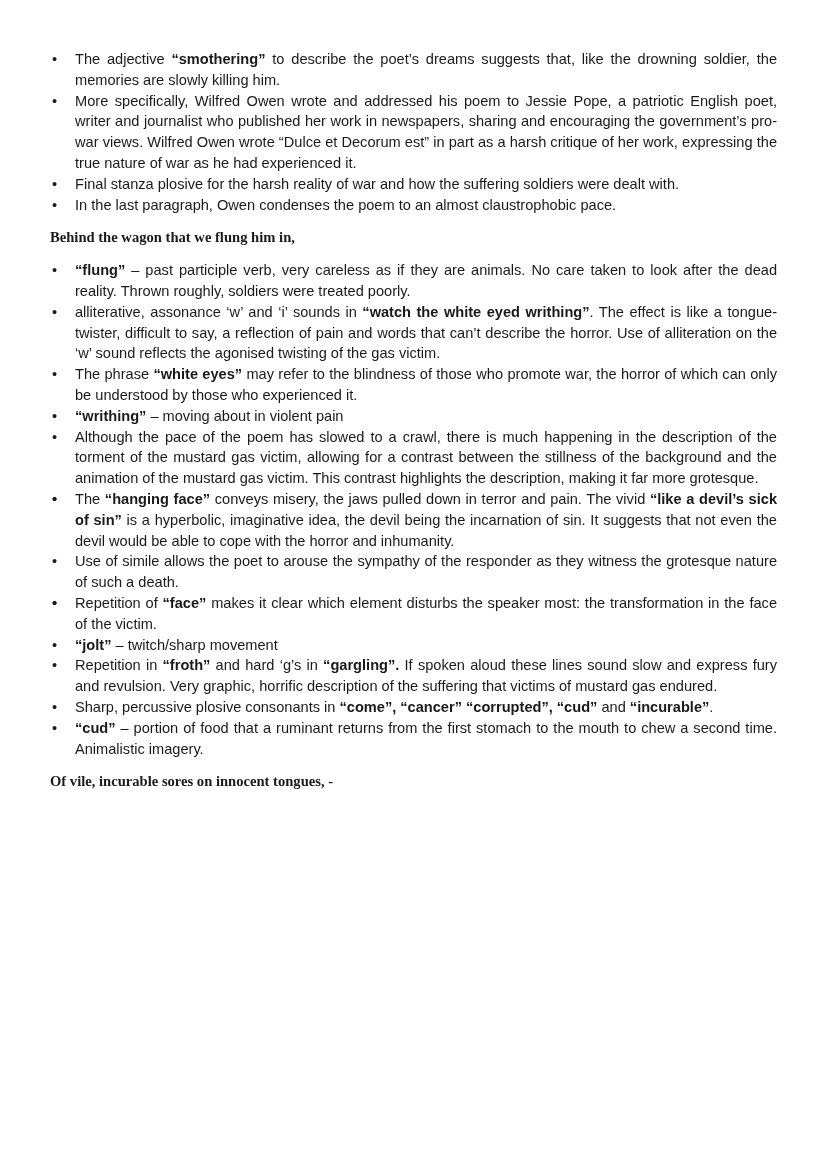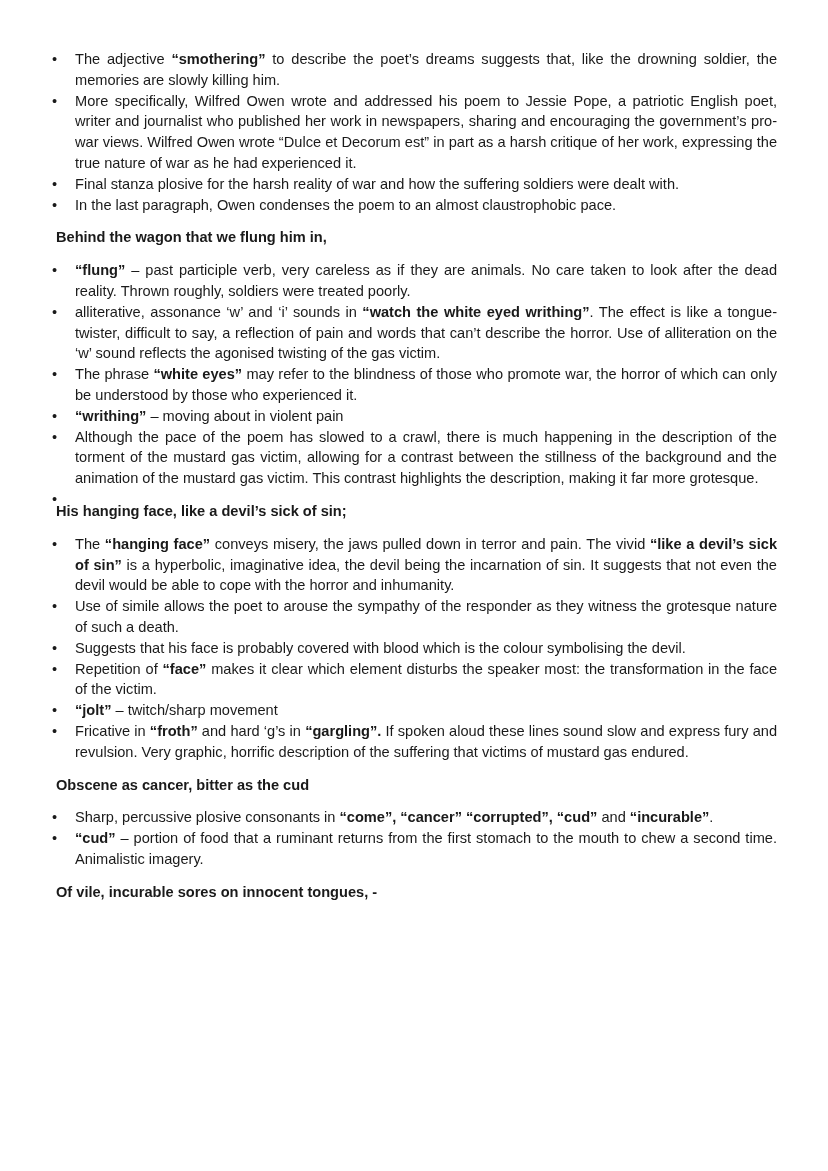--- a/index.html
+++ b/index.html
@@ -5,22 +5,23 @@
   html, body { margin: 0; padding: 0; background: #ffffff; }
   body {
     width: 828px; height: 1171px; overflow: hidden;
     font-family: "Liberation Sans", sans-serif;
     color: #1a1a1a;
     font-size: 14.6px;
   }
   .page { position: relative; padding: 49px 51px 0 50px; }
   .heading {
     font-weight: bold;
-    margin: 12px 0 12px 6px;
+    margin: 12px 0 12px 0;
     line-height: 20.8px;
+    font-family: Liberation Serif, serif;
   }
   ul.bullets {
     list-style: none;
     margin: 0; padding: 0;
   }
   ul.bullets li {
     position: relative;
     padding-left: 25px;
     line-height: 20.8px;
     text-align: justify;
@@ -45,32 +46,30 @@
     <ul class="bullets">
       <li><span class="bullet">•</span><span class="b">“flung”</span><span> – past participle verb, very careless as if they are animals. No care taken to look after the dead reality. Thrown roughly, soldiers were treated poorly.</span></li>
     </ul>
     <ul class="bullets">
       <li><span class="bullet">•</span><span>alliterative, assonance ‘w’ and ‘i’ sounds in </span><span class="b">“watch the white eyed writhing”</span><span>. The effect is like a tongue-twister, difficult to say, a reflection of pain and words that can’t describe the horror. Use of alliteration on the ‘w’ sound reflects the agonised twisting of the gas victim.</span></li>
       <li><span class="bullet">•</span><span>The phrase </span><span class="b">“white eyes”</span><span> may refer to the blindness of those who promote war, the horror of which can only be understood by those who experienced it.</span></li>
       <li><span class="bullet">•</span><span class="b">“writhing”</span><span> – moving about in violent pain</span></li>
       <li><span class="bullet">•</span><span>Although the pace of the poem has slowed to a crawl, there is much happening in the description of the torment of the mustard gas victim, allowing for a contrast between the stillness of the background and the animation of the mustard gas victim. This contrast highlights the description, making it far more grotesque.</span></li>
       <li><span class="bullet">•</span></li>
     </ul>
-    <div class="heading">His hanging face, like a devil’s sick of sin;</div>
     <ul class="bullets">
       <li><span class="bullet">•</span><span>The </span><span class="b">“hanging face”</span><span> conveys misery, the jaws pulled down in terror and pain. The vivid </span><span class="b">“like a devil’s sick of sin”</span><span> is a hyperbolic, imaginative idea, the devil being the incarnation of sin. It suggests that not even the devil would be able to cope with the horror and inhumanity.</span></li>
       <li><span class="bullet">•</span><span>Use of simile allows the poet to arouse the sympathy of the responder as they witness the grotesque nature of such a death.</span></li>
-      <li><span class="bullet">•</span><span>Suggests that his face is probably covered with blood which is the colour symbolising the devil.</span></li>
+      <li><span class="bullet">•</span></li>
       <li><span class="bullet">•</span><span>Repetition of </span><span class="b">“face”</span><span> makes it clear which element disturbs the speaker most: the transformation in the face of the victim.</span></li>
     </ul>
     <ul class="bullets">
       <li><span class="bullet">•</span><span class="b">“jolt”</span><span> – twitch/sharp movement</span></li>
     </ul>
     <ul class="bullets">
-      <li><span class="bullet">•</span><span>Fricative in </span><span class="b">“froth”</span><span> and hard ‘g’s in </span><span class="b">“gargling”.</span><span> If spoken aloud these lines sound slow and express fury and revulsion. Very graphic, horrific description of the suffering that victims of mustard gas endured.</span></li>
+      <li><span class="bullet">•</span><span>Repetition in </span><span class="b">“froth”</span><span> and hard ‘g’s in </span><span class="b">“gargling”.</span><span> If spoken aloud these lines sound slow and express fury and revulsion. Very graphic, horrific description of the suffering that victims of mustard gas endured.</span></li>
     </ul>
-    <div class="heading">Obscene as cancer, bitter as the cud</div>
     <ul class="bullets">
       <li><span class="bullet">•</span><span>Sharp, percussive plosive consonants in </span><span class="b">“come”, “cancer” “corrupted”, “cud”</span><span> and </span><span class="b">“incurable”</span><span>.</span></li>
       <li><span class="bullet">•</span><span class="b">“cud”</span><span> – portion of food that a ruminant returns from the first stomach to the mouth to chew a second time. Animalistic imagery.</span></li>
     </ul>
     <div class="heading">Of vile, incurable sores on innocent tongues, -</div>
   </div>
 
 </body></html>

